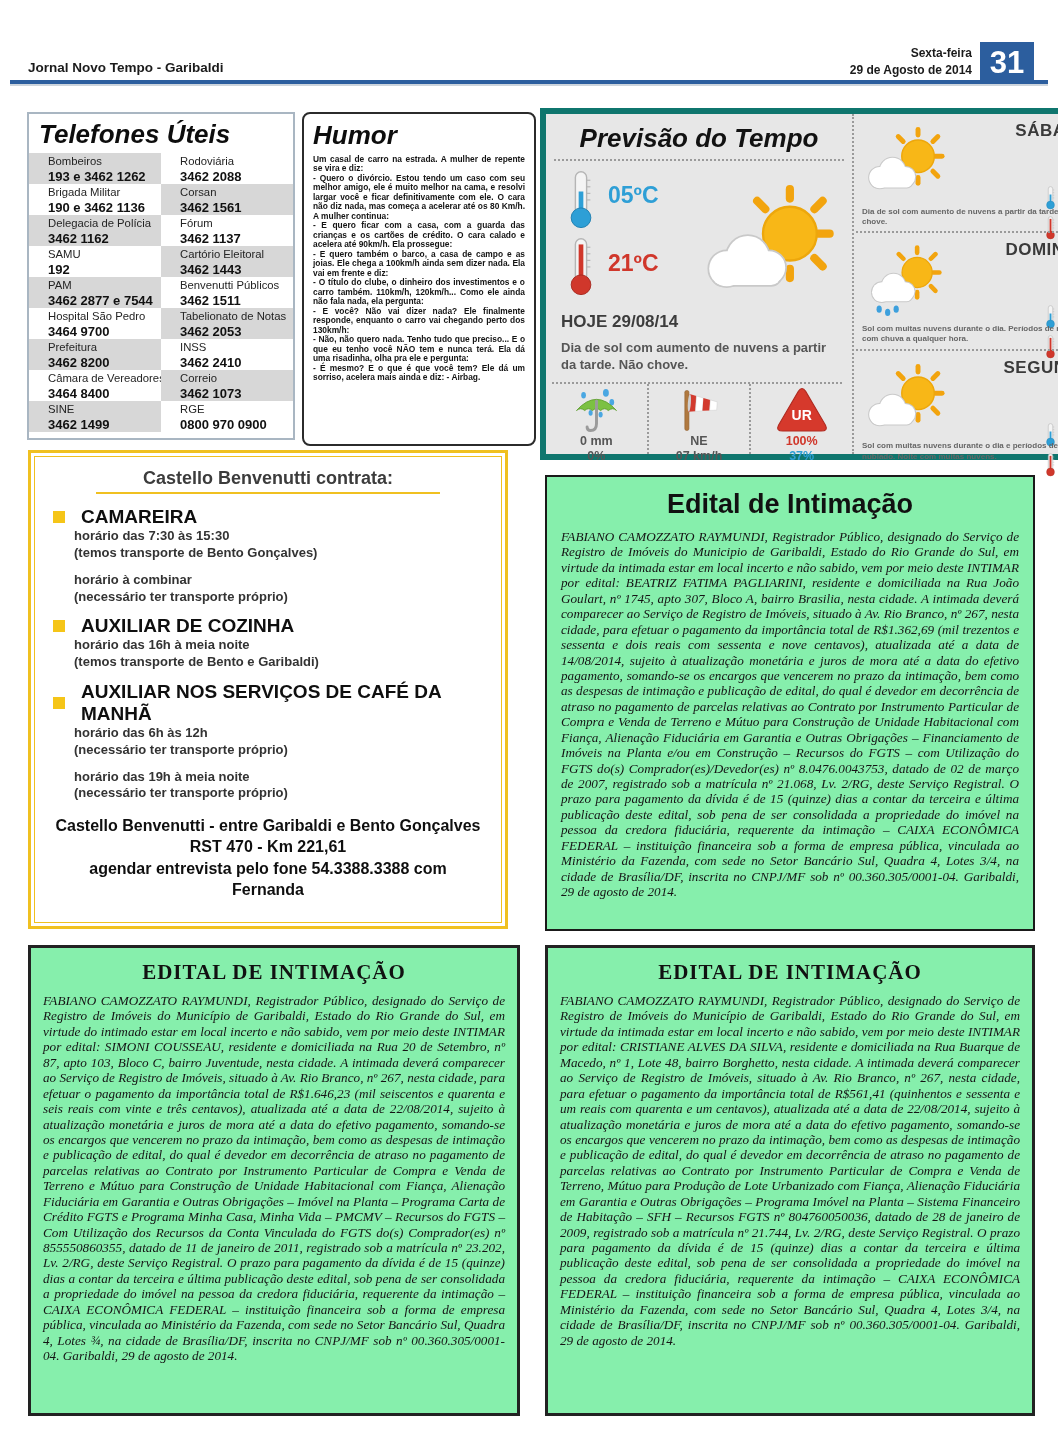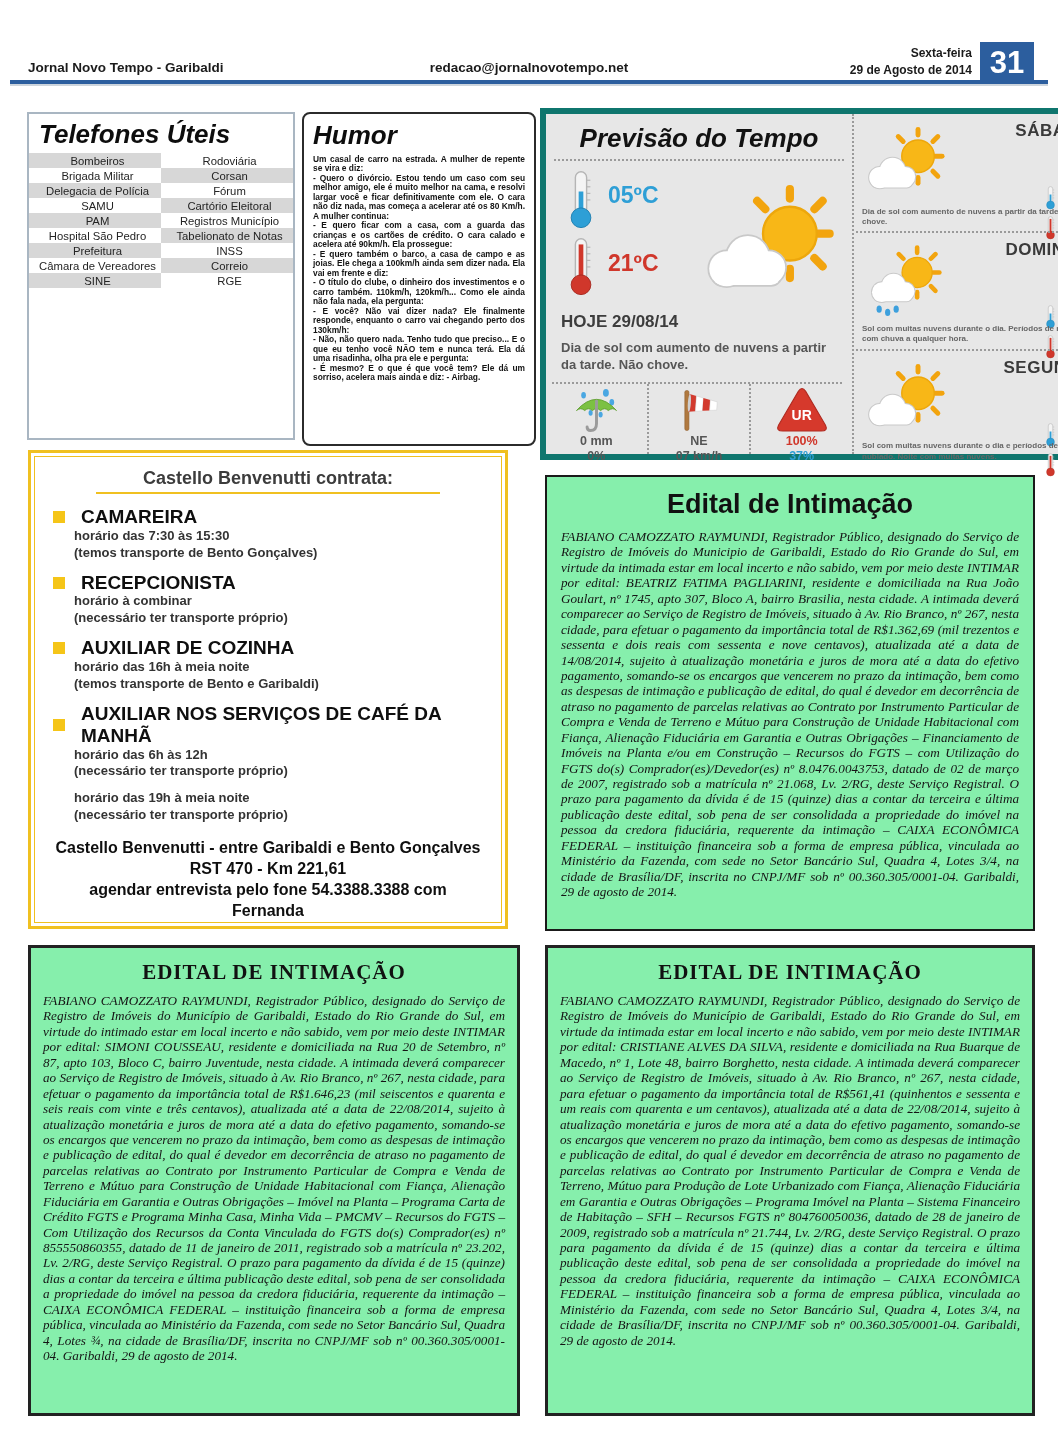--- a/index.html
+++ b/index.html
@@ -12,21 +12,21 @@
   .masthead-date{position:absolute;right:86px;top:45px;text-align:right;font-size:12px;font-weight:700;color:#1b1b1b;line-height:1.4;}
   .page-number{position:absolute;right:24px;top:42px;width:54px;height:42px;background:#2c5e9e;
                color:#fff;font-size:31px;font-weight:800;display:flex;align-items:center;justify-content:center;}
   .header-rule{position:absolute;left:10px;right:10px;top:80px;height:4px;background:#2c5e9e;border-bottom:2px solid #ccd4dc;}
 
   
   .phones{position:absolute;left:27px;top:112px;width:268px;height:328px;border:2px solid #a9b6c2;background:#fff;box-sizing:border-box;overflow:hidden;}
   .phones-title{font-style:italic;font-weight:800;font-size:26px;padding:5px 10px 3px;color:#0d0d0d;}
   .phones-grid{display:flex;}
   .phones-col{width:50%;}
-  .phone-cell{height:15px;box-sizing:border-box;padding:2px 4px 2px 9px;overflow:hidden;text-align:center;}
+  .phone-cell{height:31px;box-sizing:border-box;padding:2px 4px 2px 19px;overflow:hidden;}
   .col-left .phone-cell:nth-child(odd){background:#d7d7d7;}
   .col-right .phone-cell:nth-child(even){background:#d7d7d7;}
   .phone-label{font-size:11.3px;color:#242424;line-height:1.2;white-space:nowrap;}
   .phone-number{font-size:13px;font-weight:700;color:#111;line-height:1.2;white-space:nowrap;}
 
   
   .humor{position:absolute;left:302px;top:112px;width:234px;height:334px;border:2px solid #2b2b2b;border-radius:8px;
          background:#fff;box-sizing:border-box;padding:6px 9px;overflow:hidden;}
   .humor-title{font-style:italic;font-weight:800;font-size:26px;margin:0 0 4px;color:#0d0d0d;}
   .humor-text p{margin:0;font-size:8.4px;line-height:1.13;font-weight:600;color:#141414;text-align:justify;}
@@ -166,21 +166,20 @@
     </symbol>
     <symbol id="sym-ur" viewBox="0 0 72 64">
       <path d="M31 6 Q36 -2 41 6 L68 52 Q72 60 62 60 L10 60 Q0 60 4 52 Z" fill="#d6392c" stroke="#b02a20" stroke-width="1.5"></path>
     </symbol>
   </defs>
 </svg>
 
 <div class="page">
 
   <div class="masthead-name">Jornal Novo Tempo - Garibaldi</div>
-  <div class="masthead-email">redacao@jornalnovotempo.net</div>
   <div class="masthead-date">
     <div>Sexta-feira</div>
     <div>29 de Agosto de 2014</div>
   </div>
   <div class="page-number">31</div>
   <div class="header-rule"></div>
 
   <div class="phones">
     <div class="phones-title">Telefones Úteis</div>
     <div class="phones-grid">
@@ -233,21 +232,21 @@
           </div>
         <div class="phone-cell">
             <div class="phone-label">Fórum</div>
             <div class="phone-number">3462 1137</div>
           </div>
         <div class="phone-cell">
             <div class="phone-label">Cartório Eleitoral</div>
             <div class="phone-number">3462 1443</div>
           </div>
         <div class="phone-cell">
-            <div class="phone-label">Registros Município</div>
+            <div class="phone-label">Benvenutti Públicos</div>
             <div class="phone-number">3462 1511</div>
           </div>
         <div class="phone-cell">
             <div class="phone-label">Tabelionato de Notas</div>
             <div class="phone-number">3462 2053</div>
           </div>
         <div class="phone-cell">
             <div class="phone-label">INSS</div>
             <div class="phone-number">3462 2410</div>
           </div>
@@ -390,24 +389,20 @@
 
       <div class="position">
         <div class="position-name">
             <span class="bullet"></span>
             <span>CAMAREIRA</span>
           </div>
         <div class="position-line">horário das 7:30 às 15:30</div>
         <div class="position-line">(temos transporte de Bento Gonçalves)</div>
       </div>
       <div class="position">
-        <div class="position-name">
-            <span class="bullet"></span>
-            <span>RECEPCIONISTA</span>
-          </div>
         <div class="position-line">horário à combinar</div>
         <div class="position-line">(necessário ter transporte próprio)</div>
       </div>
       <div class="position">
         <div class="position-name">
             <span class="bullet"></span>
             <span>AUXILIAR DE COZINHA</span>
           </div>
         <div class="position-line">horário das 16h à meia noite</div>
         <div class="position-line">(temos transporte de Bento e Garibaldi)</div>

